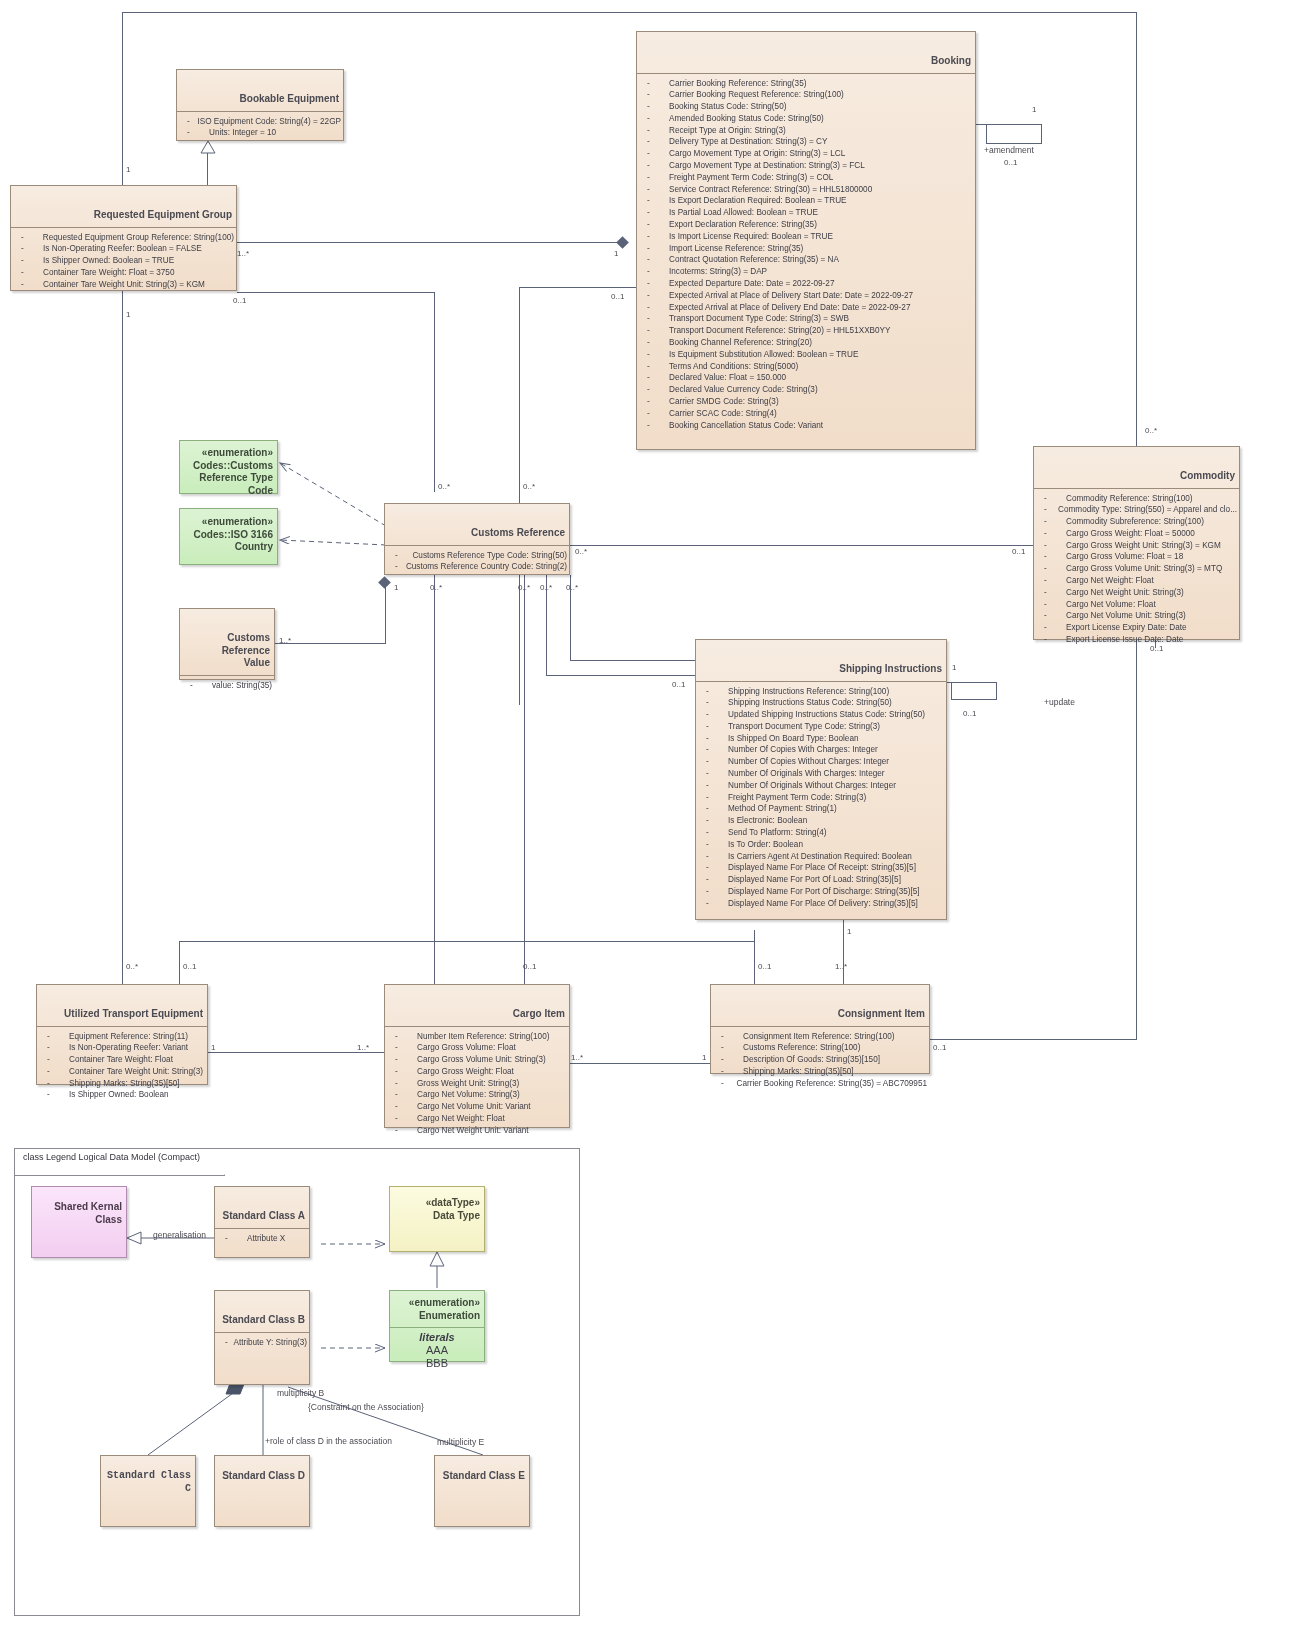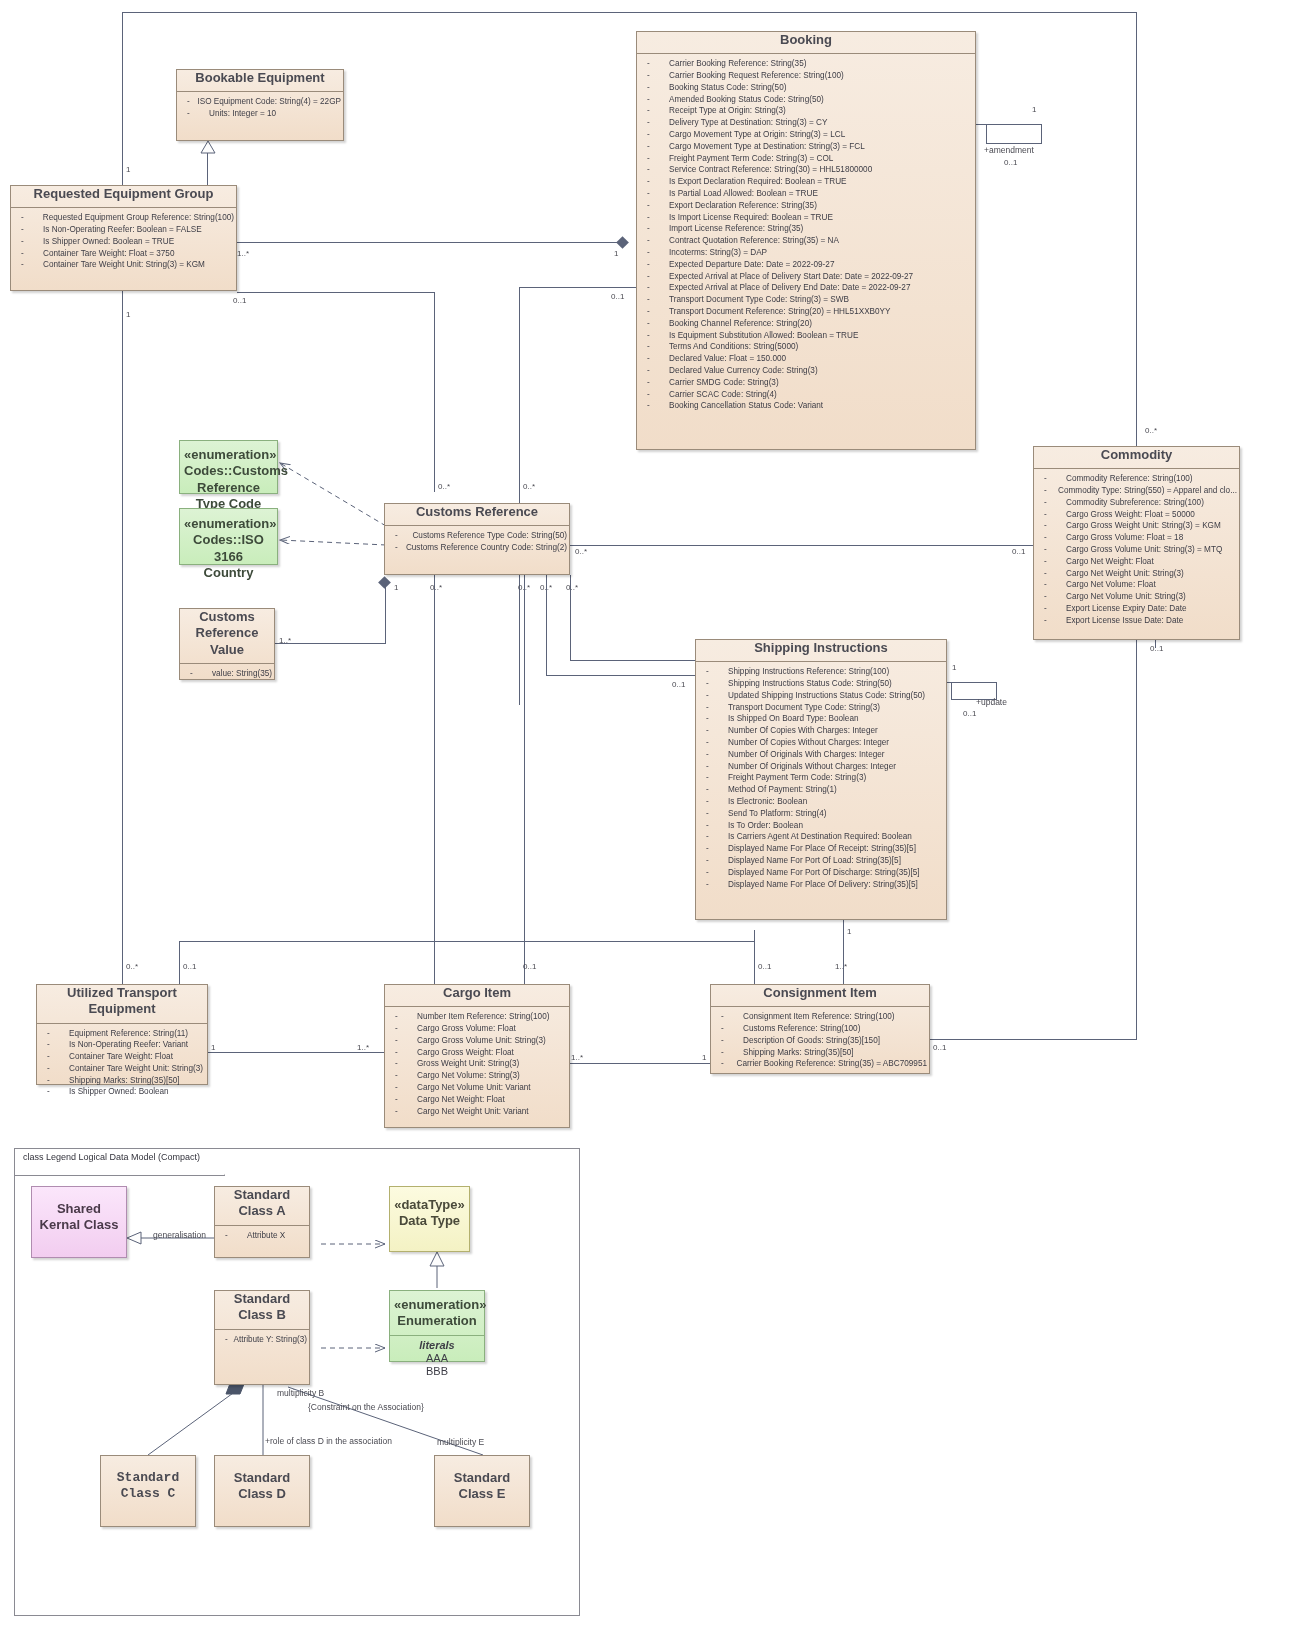--- a/index.html
+++ b/index.html
@@ -3,22 +3,22 @@
 <meta charset="utf-8">
 <style>
   html,body{margin:0;padding:0;background:#ffffff;}
   body{font-family:"Liberation Sans","DejaVu Sans",sans-serif;}
   #canvas{position:relative;width:1302px;height:1627px;overflow:hidden;background:#fff;}
 
   
   .cls{position:absolute;box-sizing:border-box;border:1px solid #9a8b7a;
        background:linear-gradient(to bottom,#f7ece1,#f1ddc9);
        box-shadow:2px 2px 2px rgba(0,0,0,.18);}
-  .cls .hdr{font-size:13px;font-weight:bold;color:#4a4a52;text-align:center;
-       padding:0 4px 5px;border-bottom:1px solid #9a8b7a;line-height:1.25;}
+  .cls .hdr{font-size:10px;font-weight:bold;color:#4a4a52;text-align:right;
+       padding:23px 4px 5px;border-bottom:1px solid #9a8b7a;line-height:1.25;}
   .cls .hdr.nob{border-bottom:none;}
   .cls .body{padding:4px 2px 4px 4px;}
   .attr{font-size:8.2px;color:#3d3d46;line-height:11.8px;white-space:nowrap;
         display:flex;gap:0;}
   .attr .vis{display:inline-block;width:22px;text-align:left;padding-left:6px;}
   .attr .txt{display:inline-block;}
 
   .green{background:linear-gradient(to bottom,#ddf3d4,#c9edbb);border:1px solid #8ab07e;}
   .green .hdr{color:#3d4a3a;border-bottom-color:#8ab07e;}
   .green .body{padding:3px 4px;}
@@ -132,21 +132,21 @@
   <div class="ln lv" style="left:570px;top:575px;height:85px;"></div>
   <div class="mult" style="left:566px;top:583px;">0..*</div>
 
   <div class="ln lh" style="left:546px;top:675px;width:149px;"></div>
   <div class="mult" style="left:672px;top:680px;">0..1</div>
   <div class="ln lh" style="left:570px;top:660px;width:125px;"></div>
 
   <div class="ln lh" style="left:945px;top:682px;width:50px;"></div>
   <div class="smallbox" style="left:951px;top:682px;width:44px;height:16px;"></div>
   <div class="mult" style="left:952px;top:663px;">1</div>
-  <div class="rolelbl" style="left:932px;top:697px;margin-left:44px;">+update</div>
+  <div class="rolelbl" style="left:1000px;top:697px;margin-left:44px;">+update</div>
   <div class="mult" style="left:963px;top:709px;">0..1</div>
 
   <div class="ln lv" style="left:843px;top:920px;height:64px;"></div>
   <div class="mult" style="left:847px;top:927px;">1</div>
   <div class="mult" style="left:835px;top:962px;">1..*</div>
 
   <div class="ln lh" style="left:179px;top:941px;width:575px;"></div>
   <div class="ln lv" style="left:179px;top:941px;height:43px;"></div>
   <div class="mult" style="left:183px;top:962px;">0..1</div>
   <div class="ln lv" style="left:754px;top:930px;height:11px;"></div>
@@ -647,21 +647,21 @@
   <div class="cls" style="left:214px;top:1186px;width:96px;height:72px;">
     <div class="hdr">Standard Class A</div>
     <div class="body">
       <div class="attr">
           <span class="vis">-</span>
           <span class="txt">Attribute X</span>
         </div>
     </div>
   </div>
 
-  <div class="cls yellow" style="left:389px;top:1186px;width:81px;height:66px;">
+  <div class="cls yellow" style="left:389px;top:1186px;width:96px;height:66px;">
     <div class="hdr nob" style="padding-top:10px;">
       <div>«dataType»</div>
       <div>Data Type</div>
     </div>
   </div>
 
   <div class="cls" style="left:214px;top:1290px;width:96px;height:95px;">
     <div class="hdr">Standard Class B</div>
     <div class="body">
       <div class="attr">

